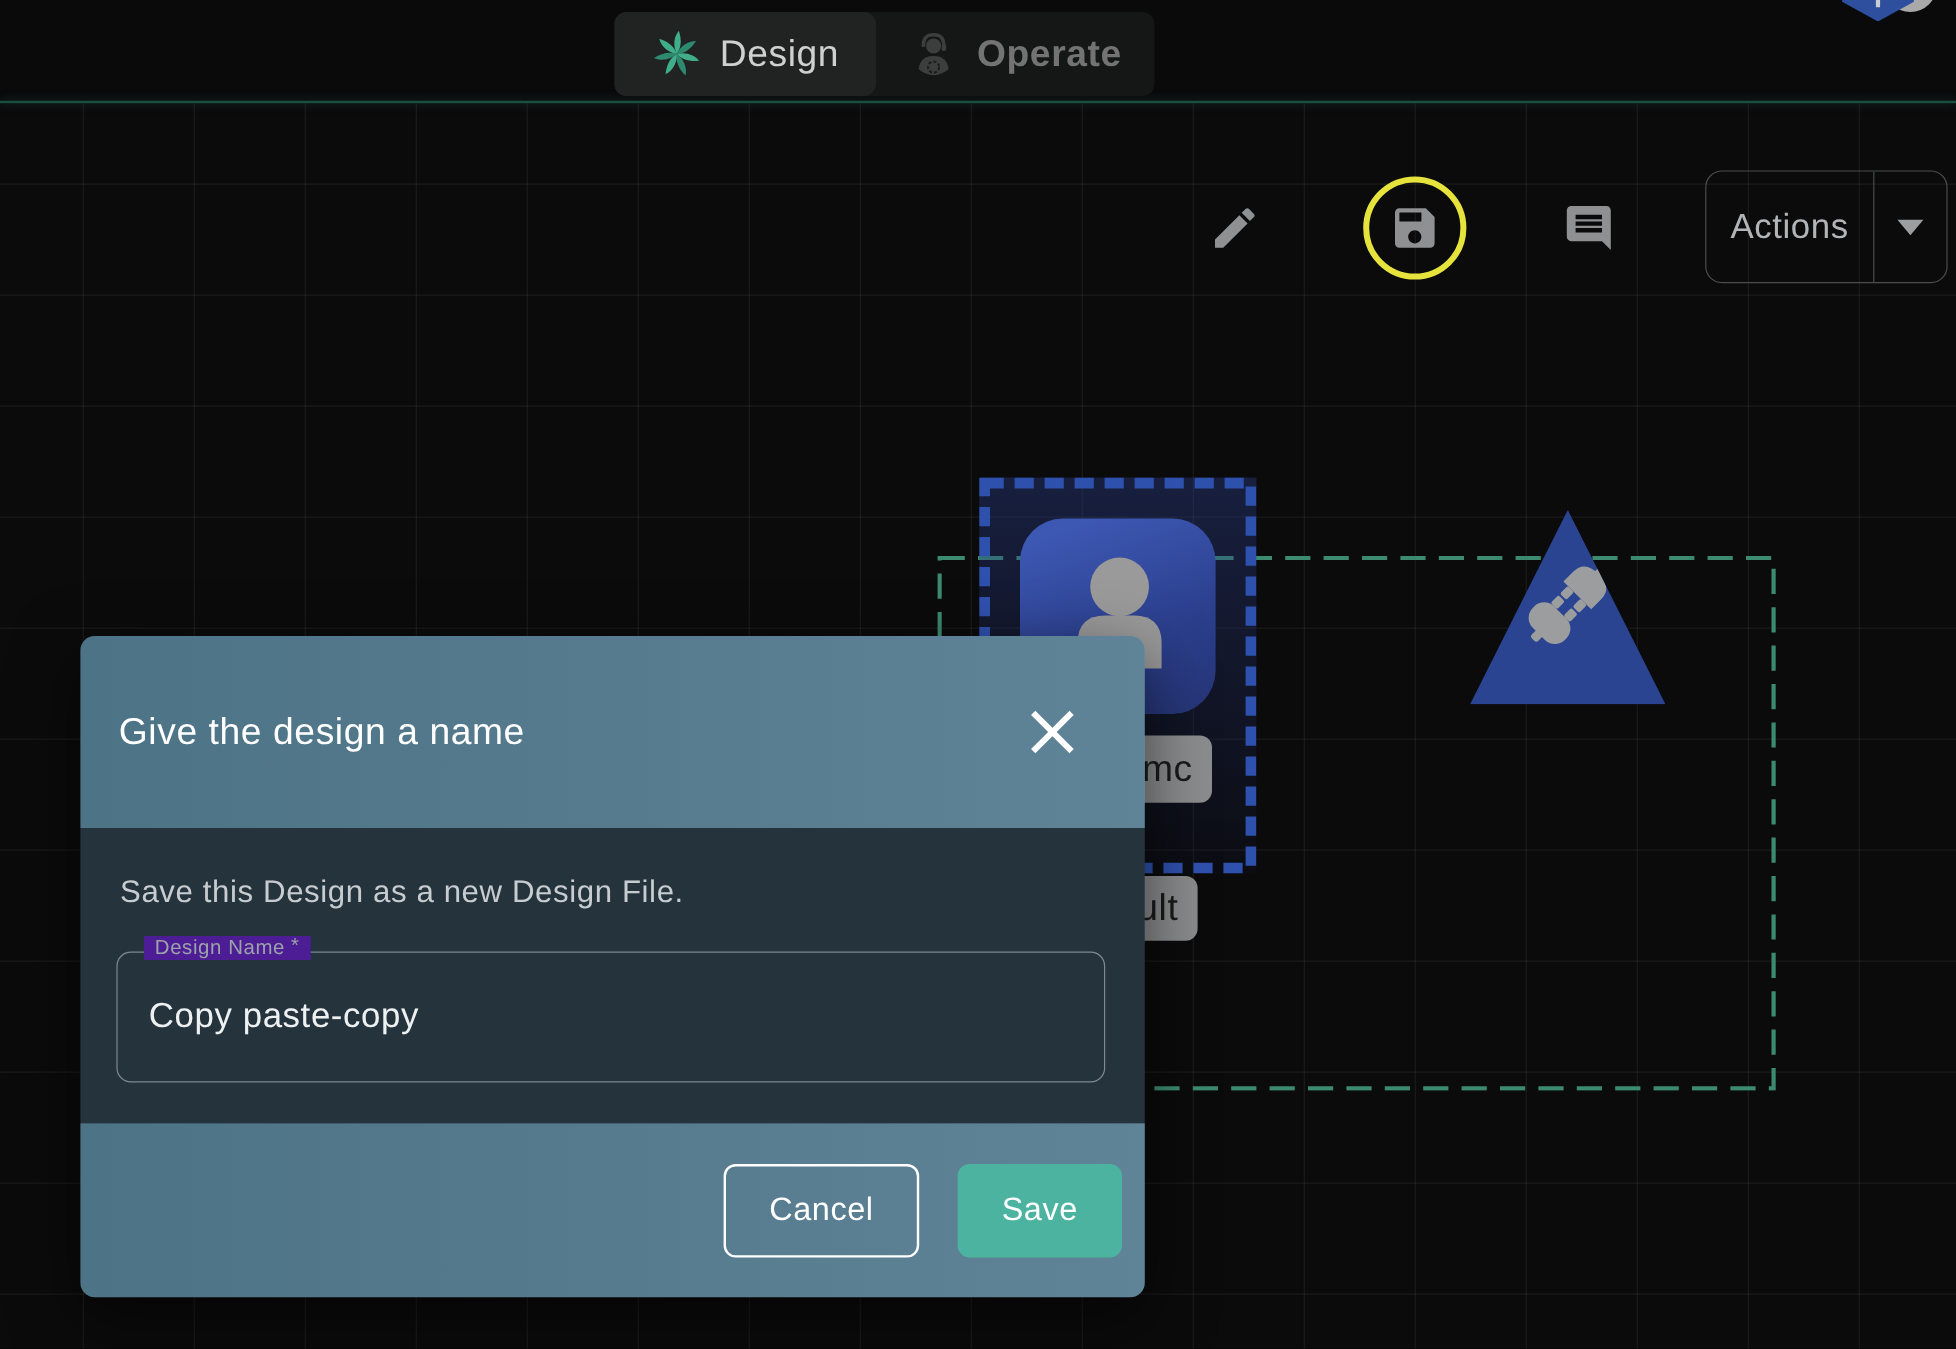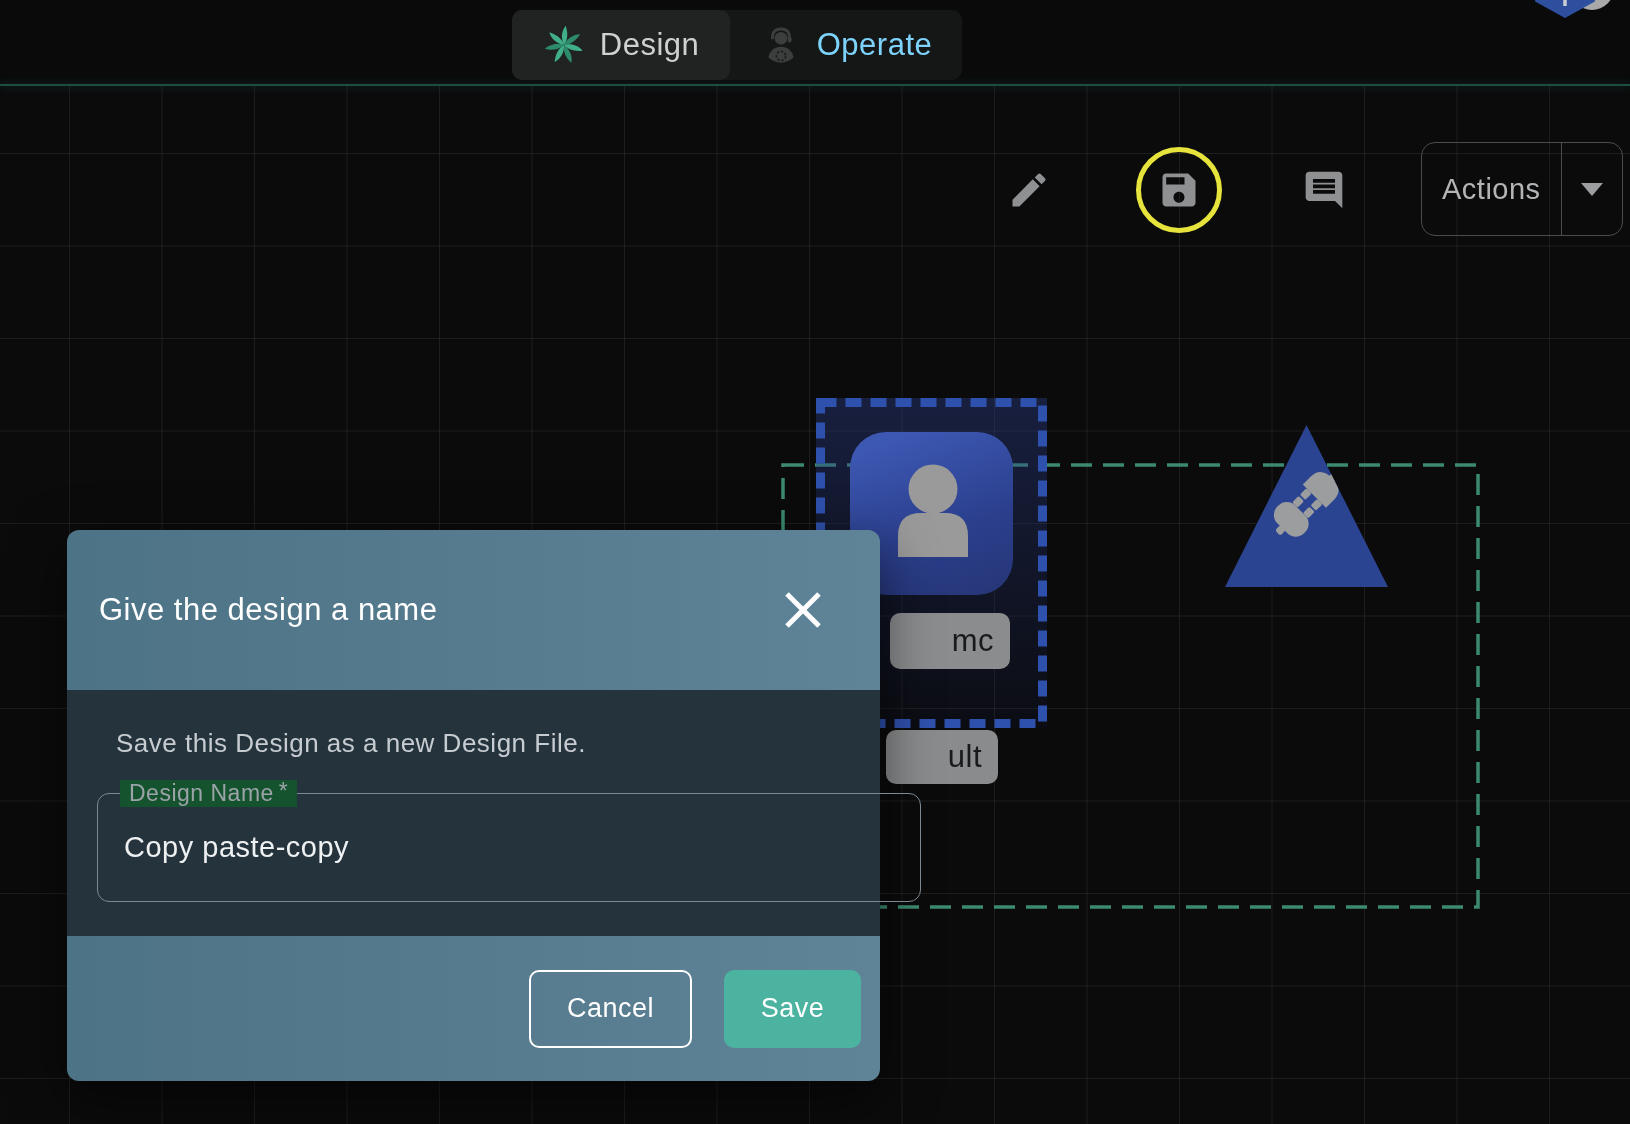--- a/index.html
+++ b/index.html
@@ -12,21 +12,21 @@
   }
   
   .topbar { position:absolute; left:0; top:0; width:1630px; height:84px; background:#0a0a0b; z-index:20; }
   .teal-line { position:absolute; left:0; top:84px; width:1630px; height:2px; background:#1d4f40; box-shadow:0 0 8px rgba(35,110,88,.55); z-index:21; }
   .tabs-wrap { position:absolute; left:512px; top:10px; width:450px; height:70px; background:#151716; border-radius:10px; display:flex; z-index:22; }
   .tab { display:flex; align-items:center; justify-content:center; gap:15px; height:70px; border-radius:10px; cursor:pointer; }
   .tab-design { width:218px; background:#212322; }
   .tab-operate { width:232px; }
   .tab-label { font-size:31px; letter-spacing:.5px; }
   .tab-design .tab-label { color:#ced1d0; }
-  .tab-operate .tab-label { color:#7dd3fc; }
+  .tab-operate .tab-label { color:#737373;font-weight:bold; }
   
   .k8s-hex { position:absolute; left:1531px; top:-48px; width:68px; height:66px; z-index:23;
     background:#2d4f9e; clip-path:polygon(50% 0,94% 25%,94% 75%,50% 100%,6% 75%,6% 25%); }
   .k8s-wheel { position:absolute; left:10px; top:10px; width:48px; height:46px; }
   .gray-dot { position:absolute; left:1570px; top:-34px; width:44px; height:44px; border-radius:50%; background:#a9a9a9; z-index:22; }
   
   .canvas {
     position:absolute; left:0; top:86px; width:1630px; height:1038px;
     background-color:#0b0b0c;
     background-image:
@@ -55,33 +55,33 @@
     background:linear-gradient(160deg,#3d58b3 10%,#2b3f8d 60%,#263576 100%); }
   .node-tri { position:absolute; left:1225px; top:425px; width:163px; height:162px; z-index:3;
     background:#2b4492; clip-path:polygon(50% 0,100% 100%,0 100%); }
   .node-tri svg { position:absolute; left:40px; top:36px; }
   .node-label { position:absolute; height:56px; background:rgba(148,150,151,.93); border-radius:10px;
     color:#191a1a; font-size:31px; display:flex; align-items:center; z-index:4; letter-spacing:.5px; }
   .lbl-mc { left:890px; top:613px; width:120px; justify-content:flex-end; padding-right:16px; }
   .lbl-ult { left:886px; top:730px; width:112px; height:54px; justify-content:flex-end; padding-right:16px; }
   .lbl-api { left:1173px; top:612px; width:265px; height:54px; justify-content:center; }
   
-  .modal { position:absolute; left:67px; top:530px; width:813px; height:551px; border-radius:12px; z-index:50;
+  .modal { position:absolute; left:67px; top:530px; width:887px; height:551px; border-radius:12px; z-index:50;
     box-shadow:0 18px 55px rgba(0,0,0,.55); }
   .modal-header { position:absolute; left:0; top:0; width:100%; height:160px;
     background:linear-gradient(90deg,#4d7386,#5f8397); border-radius:12px 12px 0 0;
     display:flex; align-items:center; padding-left:32px; }
   .modal-title { font-size:31px; color:#ffffff; letter-spacing:.5px; }
   .modal-close { position:absolute; right:53px; top:56px; width:48px; height:48px; display:flex; align-items:center; justify-content:center; cursor:pointer; }
   .modal-body { position:absolute; left:0; top:160px; width:100%; height:246px; background:#25333d; padding:0 33px; }
-  .modal-desc { margin-top:38px; font-size:26px; color:#c7ccd0; letter-spacing:.5px;margin-left:16px; }
+  .modal-desc { margin-top:38px; font-size:26px; color:#c7ccd0; letter-spacing:.5px; }
   .field { position:absolute; left:30px; top:103px; width:824px; height:109px;
     border:1.5px solid #7c8992; border-radius:12px; }
-  .field-label { position:absolute; left:22px; top:-14px; background:#14532d; padding:0 9px;
-    font-size:23px; color:#9ba3a8; letter-spacing:.5px; }
+  .field-label { position:absolute; left:22px; top:-14px; background:#4c1d95; padding:0 9px;
+    font-size:17px; color:#9ba3a8; letter-spacing:.5px; }
   .field-label .req { margin-left:5px; position:relative; top:-2px; }
   .field input { width:100%; height:100%; background:transparent; border:none; outline:none;
     color:#eef1f2; font-size:29px; padding:0 26px; font-family:inherit; letter-spacing:.5px; }
   .modal-footer { position:absolute; left:0; top:406px; width:100%; height:145px;
     background:linear-gradient(90deg,#4d7386,#5f8397); border-radius:0 0 12px 12px;
     display:flex; align-items:center; justify-content:flex-end; gap:32px; padding-right:19px; }
   .btn { height:78px; border-radius:10px; display:flex; align-items:center; justify-content:center;
     font-size:27px; color:#fff; cursor:pointer; letter-spacing:.5px; }
   .btn-cancel { width:163px; border:2px solid #ffffff; background:transparent; }
   .btn-save { width:137px; background:#4bb3a0; }

